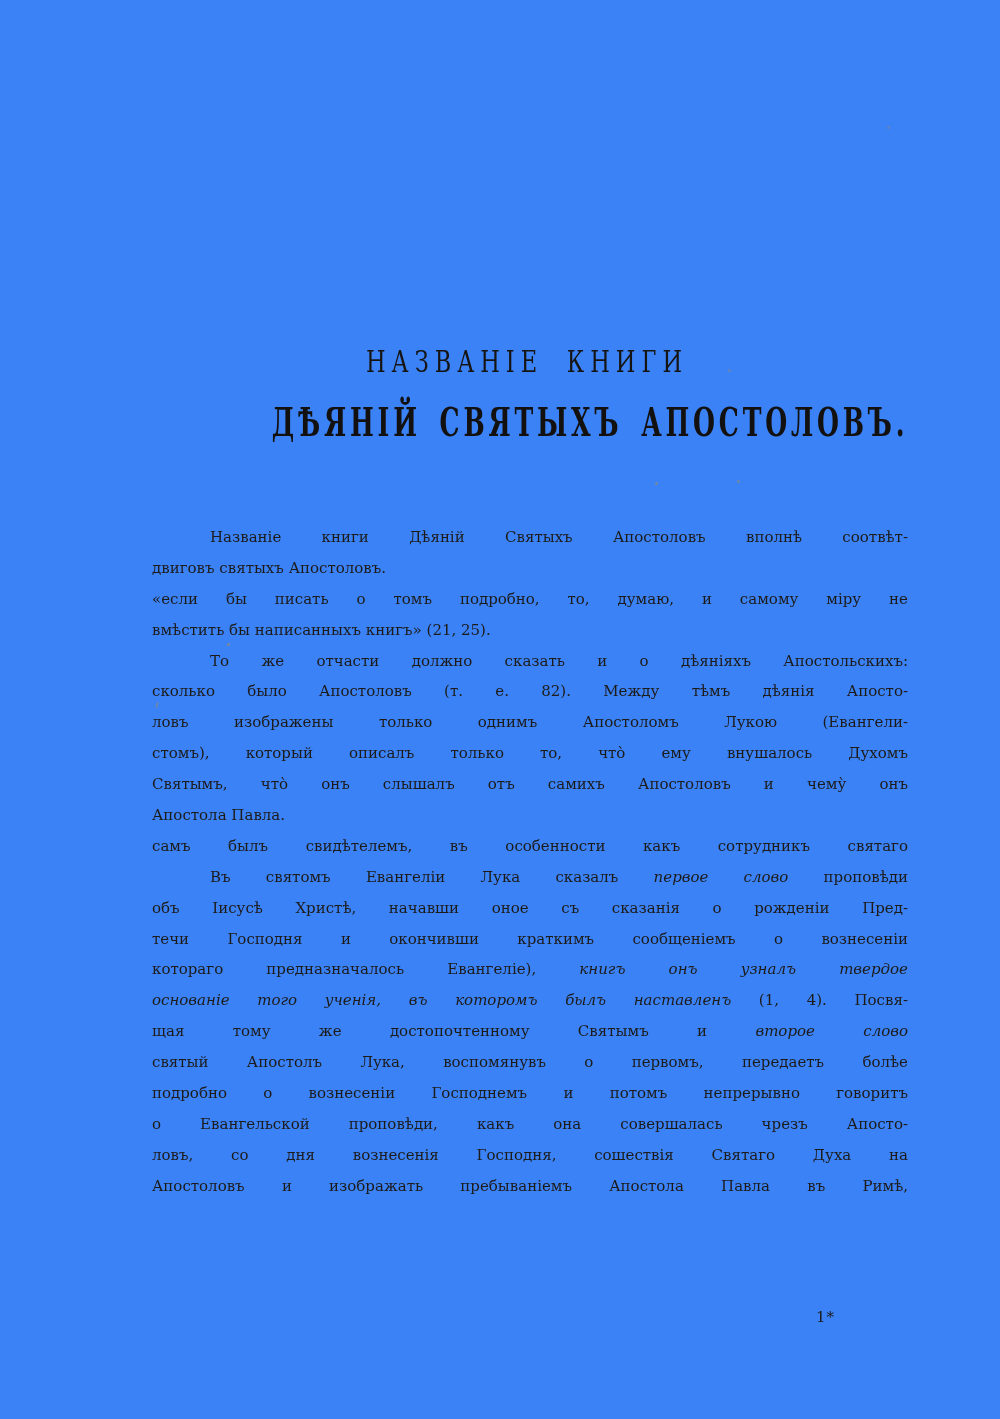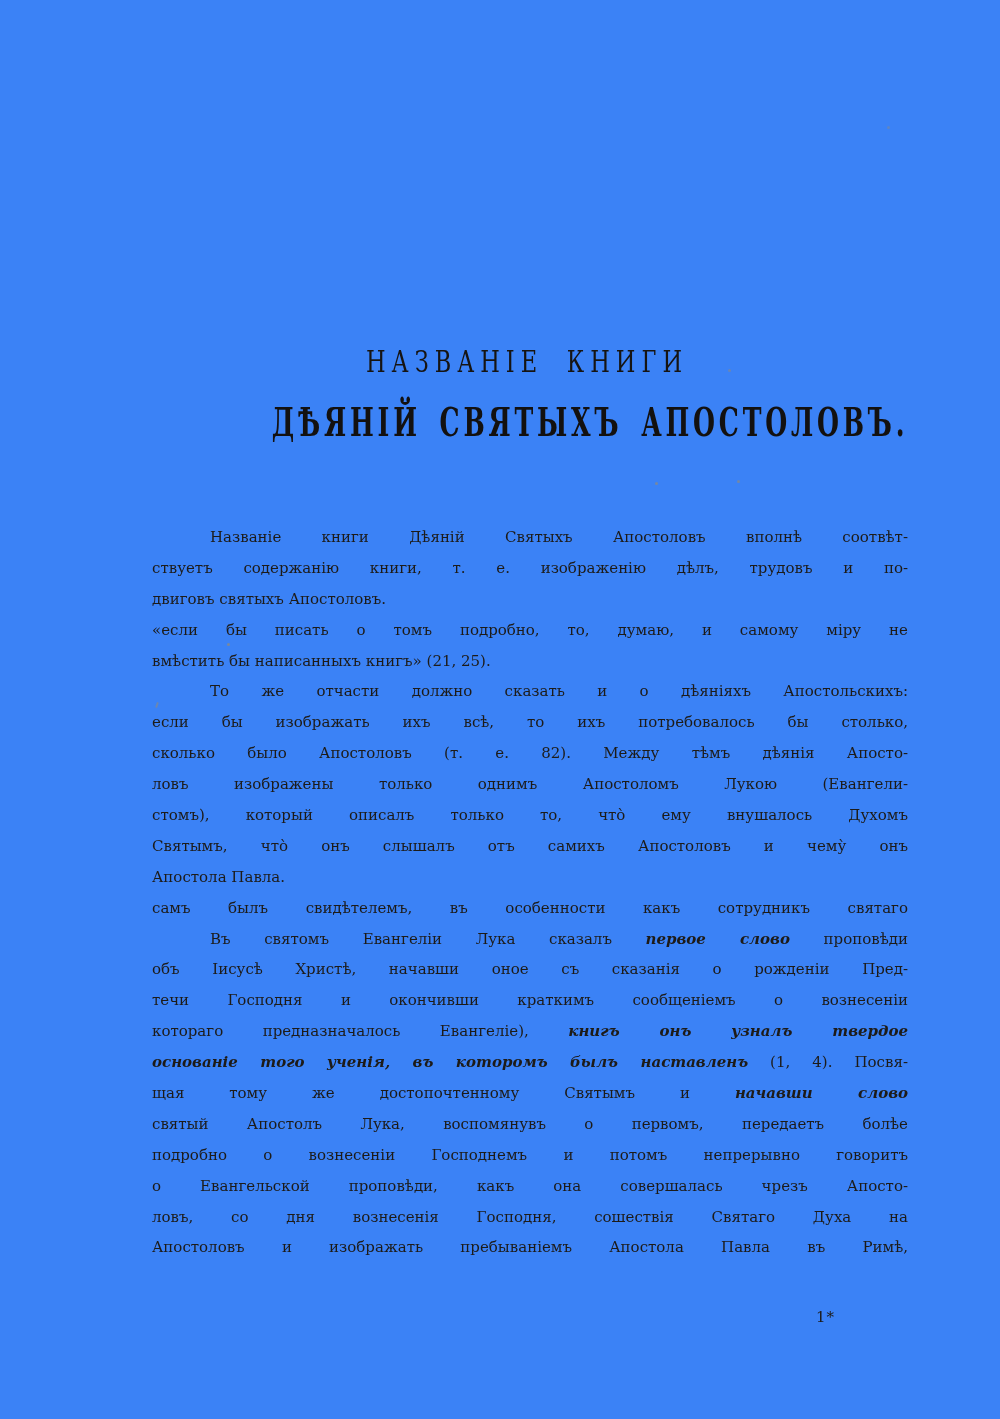--- a/index.html
+++ b/index.html
@@ -56,21 +56,21 @@
     text-align-last: justify;
     text-justify: inter-word;
     height: 30.9px;
     overflow: hidden;
     white-space: nowrap;
   }
   
   .line { white-space: normal; }
   .line.indent { text-indent: 58px; }
   .line.last { text-align-last: left; }
-  .it { font-style: italic; font-weight: bold; }
+  .it { font-style: italic; }
   .signature {
     position: absolute;
     left: 816px;
     top: 1308px;
     font-size: 15px;
     letter-spacing: 1px;
     color: #1d1b18;
   }
   .speck {
     position: absolute;
@@ -89,44 +89,42 @@
 
 <div class="page">
 
   <div class="heading-small">НАЗВАНІЕ КНИГИ</div>
 
   <div class="heading-main">ДѢЯНІЙ СВЯТЫХЪ АПОСТОЛОВЪ.</div>
 
   <div class="body-text">
       <div class="paragraph">
         <div class="line indent"><span>Названіе книги Дѣяній Святыхъ Апостоловъ вполнѣ соотвѣт-</span></div>
-        <div class="line"><span>ствуетъ содержанію книги, т. е. изображенію дѣлъ, трудовъ и по-</span></div>
         <div class="line last"><span>двиговъ святыхъ Апостоловъ.</span></div>
       </div>
       <div class="paragraph">
         <div class="line"><span>«если бы писать о томъ подробно, то, думаю, и самому міру не</span></div>
         <div class="line last"><span>вмѣстить бы написанныхъ книгъ» (21, 25).</span></div>
       </div>
       <div class="paragraph">
         <div class="line indent"><span>То же отчасти должно сказать и о дѣяніяхъ Апостольскихъ:</span></div>
-        <div class="line"><span>если бы изображать ихъ всѣ, то ихъ потребовалось бы столько,</span></div>
         <div class="line"><span>сколько было Апостоловъ (т. е. 82). Между тѣмъ дѣянія Апосто-</span></div>
         <div class="line"><span>ловъ изображены только однимъ Апостоломъ Лукою (Евангели-</span></div>
         <div class="line"><span>стомъ), который описалъ только то, что̀ ему внушалось Духомъ</span></div>
         <div class="line"><span>Святымъ, что̀ онъ слышалъ отъ самихъ Апостоловъ и чему̀ онъ</span></div>
         <div class="line last"><span>Апостола Павла.</span></div>
         <div class="line"><span>самъ былъ свидѣтелемъ, въ особенности какъ сотрудникъ святаго</span></div>
       </div>
       <div class="paragraph">
         <div class="line indent"><span>Въ святомъ Евангеліи Лука сказалъ </span><span class="it">первое слово</span><span> проповѣди</span></div>
         <div class="line"><span>объ Іисусѣ Христѣ, начавши оное съ сказанія о рожденіи Пред-</span></div>
         <div class="line"><span>течи Господня и окончивши краткимъ сообщеніемъ о вознесеніи</span></div>
         <div class="line"><span>котораго предназначалось Евангеліе), </span><span class="it">книгъ онъ узналъ твердое</span></div>
         <div class="line"><span class="it">основаніе того ученія, въ которомъ былъ наставленъ</span><span> (1, 4). Посвя-</span></div>
-        <div class="line"><span>щая тому же достопочтенному Святымъ и </span><span class="it">начавши слово</span></div>
+        <div class="line"><span>щая тому же достопочтенному Святымъ и </span><span class="it">второе слово</span></div>
         <div class="line"><span>святый Апостолъ Лука, воспомянувъ о первомъ, передаетъ болѣе</span></div>
         <div class="line"><span>подробно о вознесеніи Господнемъ и потомъ непрерывно говоритъ</span></div>
         <div class="line"><span>о Евангельской проповѣди, какъ она совершалась чрезъ Апосто-</span></div>
         <div class="line"><span>ловъ, со дня вознесенія Господня, сошествія Святаго Духа на</span></div>
         <div class="line"><span>Апостоловъ и изображать пребываніемъ Апостола Павла въ Римѣ,</span></div>
       </div>
     </div>
 
   <div class="signature">1*</div>
 

